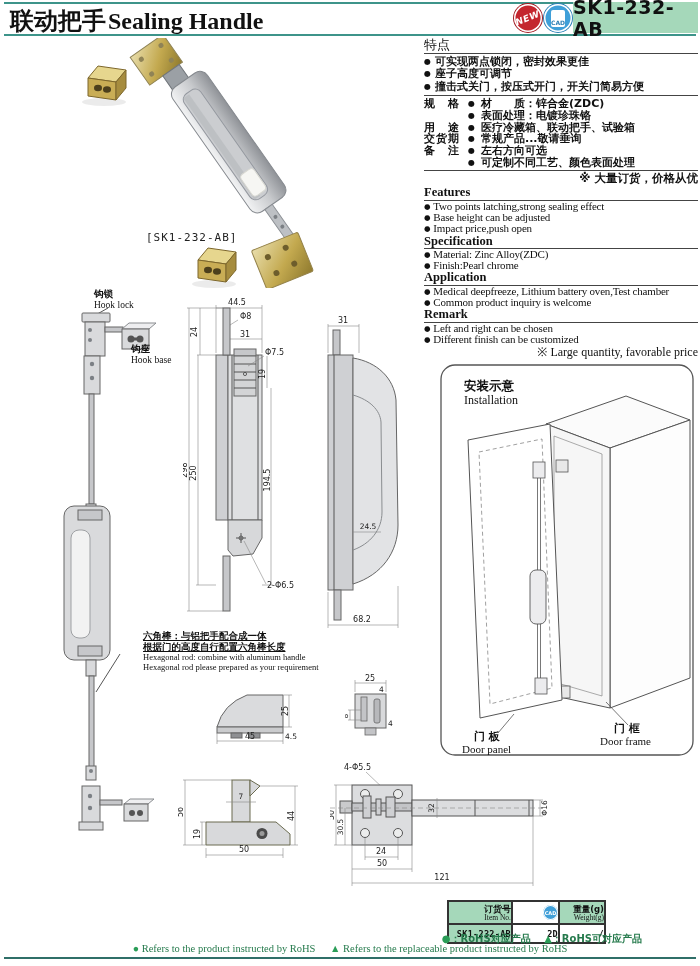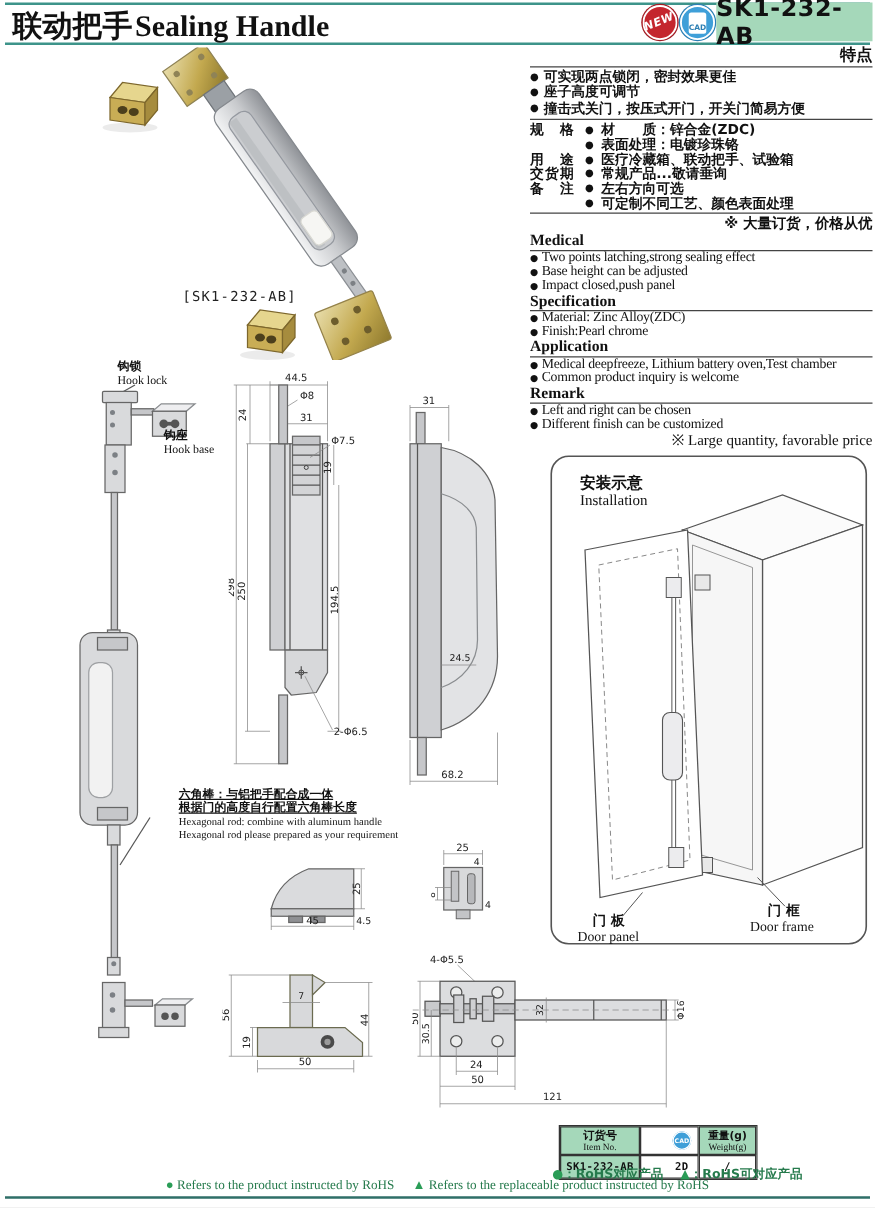--- a/index.html
+++ b/index.html
@@ -15,21 +15,21 @@
   .badge{width:28px;height:28px;border-radius:50%;top:4px;display:flex;align-items:center;justify-content:center;}
   .badge-new{left:514px;background:#c4262e;box-shadow:inset 0 0 0 1.5px #fff,0 0 0 1px #a01d24;}
   .badge-new span{color:#fff;font-size:9px;font-weight:bold;font-style:italic;transform:rotate(-22deg);letter-spacing:.5px;}
   .badge-cad{left:544px;background:#3f9fd8;box-shadow:inset 0 0 0 1.5px #fff,0 0 0 1px #2d7fb3;}
   .cad-doc{width:14px;height:17px;background:#fff;border-radius:2px;position:relative;display:flex;align-items:flex-end;justify-content:center;}
   .cad-doc span{color:#2d7fb3;font-size:6px;font-weight:bold;line-height:8px;}
   .partbox{left:573px;top:2px;width:125px;height:31px;background:#a5d8ba;display:flex;align-items:center;justify-content:center;
            font-size:19px;font-weight:bold;letter-spacing:.5px;}
   
   #specs{left:424px;top:37px;width:274px;}
-  .sec-head-cn{font-weight:bold;font-size:13px;line-height:15px;text-align:right;border-bottom:1.2px solid #444;padding-bottom:1px;}
+  .sec-head-cn{font-weight:normal;font-size:13px;line-height:15px;text-align:left;border-bottom:1.2px solid #444;padding-bottom:1px;}
   .blockline{border-bottom:1.2px solid #444;padding:2px 0 2px 0;}
   .cnb{display:flex;gap:4px;font-weight:bold;font-size:11px;line-height:12.4px;}
   .cnb .blt{font-size:8px;line-height:12px;flex:none;}
   .cnrow{display:flex;font-weight:bold;font-size:11px;line-height:11.7px;}
   .cnrow .lbl{width:44px;flex:none;letter-spacing:1px;}
   .cnrow .blt{width:13px;flex:none;font-size:8px;line-height:11.7px;}
   .cn-note{font-weight:bold;font-size:11.5px;line-height:15px;text-align:right;}
   .en-head{font-family:"Liberation Serif",serif;font-weight:bold;font-size:12.5px;line-height:13.5px;border-bottom:1.2px solid #444;}
   .enb{display:flex;gap:3px;font-family:"Liberation Serif",serif;font-size:11px;line-height:11.2px;letter-spacing:-0.2px;white-space:nowrap;}
   .enb .blt{font-family:"DejaVu Sans",sans-serif;font-size:7.5px;line-height:11px;flex:none;}
@@ -50,21 +50,21 @@
   svg .fillB{fill:#c6c7ca;stroke:#666;stroke-width:1;}
   svg .fillC{fill:#eeeef0;stroke:#8a8d90;stroke-width:1;}
   
   svg text.icn{font-family:"DejaVu Sans",sans-serif;font-weight:bold;font-size:12.5px;fill:#111;}
   svg text.ien{font-family:"Liberation Serif",serif;font-size:12px;fill:#111;}
   svg text.lcn{font-family:"DejaVu Sans",sans-serif;font-weight:bold;font-size:11px;fill:#111;}
   svg text.len{font-family:"Liberation Serif",serif;font-size:11px;fill:#111;}
   
   .otable{left:447px;top:900px;border:1.5px solid #333;display:flex;flex-direction:column;}
   .otr{display:flex;}
-  .otc{border:0.8px solid #333;display:flex;flex-direction:column;align-items:center;justify-content:center;background:#fff;}
+  .otc{border:0.8px solid #333;display:flex;flex-direction:column;align-items:flex-end;justify-content:center;background:#fff;}
   .otc.g{background:#a5d8ba;}
   .c1{width:62px;} .c2{width:25px;padding-left:20px;} .c3{width:44px;}
   .oth{height:21px;} .otd{height:17px;}
   .hcn{font-size:9px;font-weight:bold;line-height:10px;}
   .hen{font-family:"Liberation Serif",serif;font-size:7.5px;line-height:8px;}
   .mini-cad{width:15px;height:15px;border-radius:50%;background:#3f9fd8;display:flex;align-items:center;justify-content:center;color:#fff;font-size:5px;font-weight:bold;box-shadow:inset 0 0 0 1px #fff;}
   .cell-txt{font-family:"DejaVu Sans Mono",monospace;font-size:8.5px;font-weight:bold;letter-spacing:.3px;}
   
   .legend-cn{right:58px;top:932px;font-size:10px;font-weight:bold;color:#257a4c;white-space:nowrap;}
   .legend-en{left:0;right:0;top:943px;text-align:center;font-family:"Liberation Serif",serif;font-size:10.5px;color:#257a4c;white-space:nowrap;}
@@ -189,32 +189,32 @@
           <span>左右方向可选</span>
         </div>
       <div class="cnrow">
           <span class="lbl"></span>
           <span class="blt">●</span>
           <span>可定制不同工艺、颜色表面处理</span>
         </div>
     </div>
     <div class="cn-note">※ 大量订货，价格从优</div>
 
-    <div class="en-head">Medical</div>
+    <div class="en-head">Features</div>
     <div class="enb">
         <span class="blt">●</span>
         <span>Two points latching,strong sealing effect</span>
       </div>
     <div class="enb">
         <span class="blt">●</span>
         <span>Base height can be adjusted</span>
       </div>
     <div class="enb">
         <span class="blt">●</span>
-        <span>Impact closed,push panel</span>
+        <span>Impact price,push open</span>
       </div>
 
     <div class="en-head">Specification</div>
     <div class="enb">
         <span class="blt">●</span>
         <span>Material: Zinc Alloy(ZDC)</span>
       </div>
     <div class="enb">
         <span class="blt">●</span>
         <span>Finish:Pearl chrome</span>

